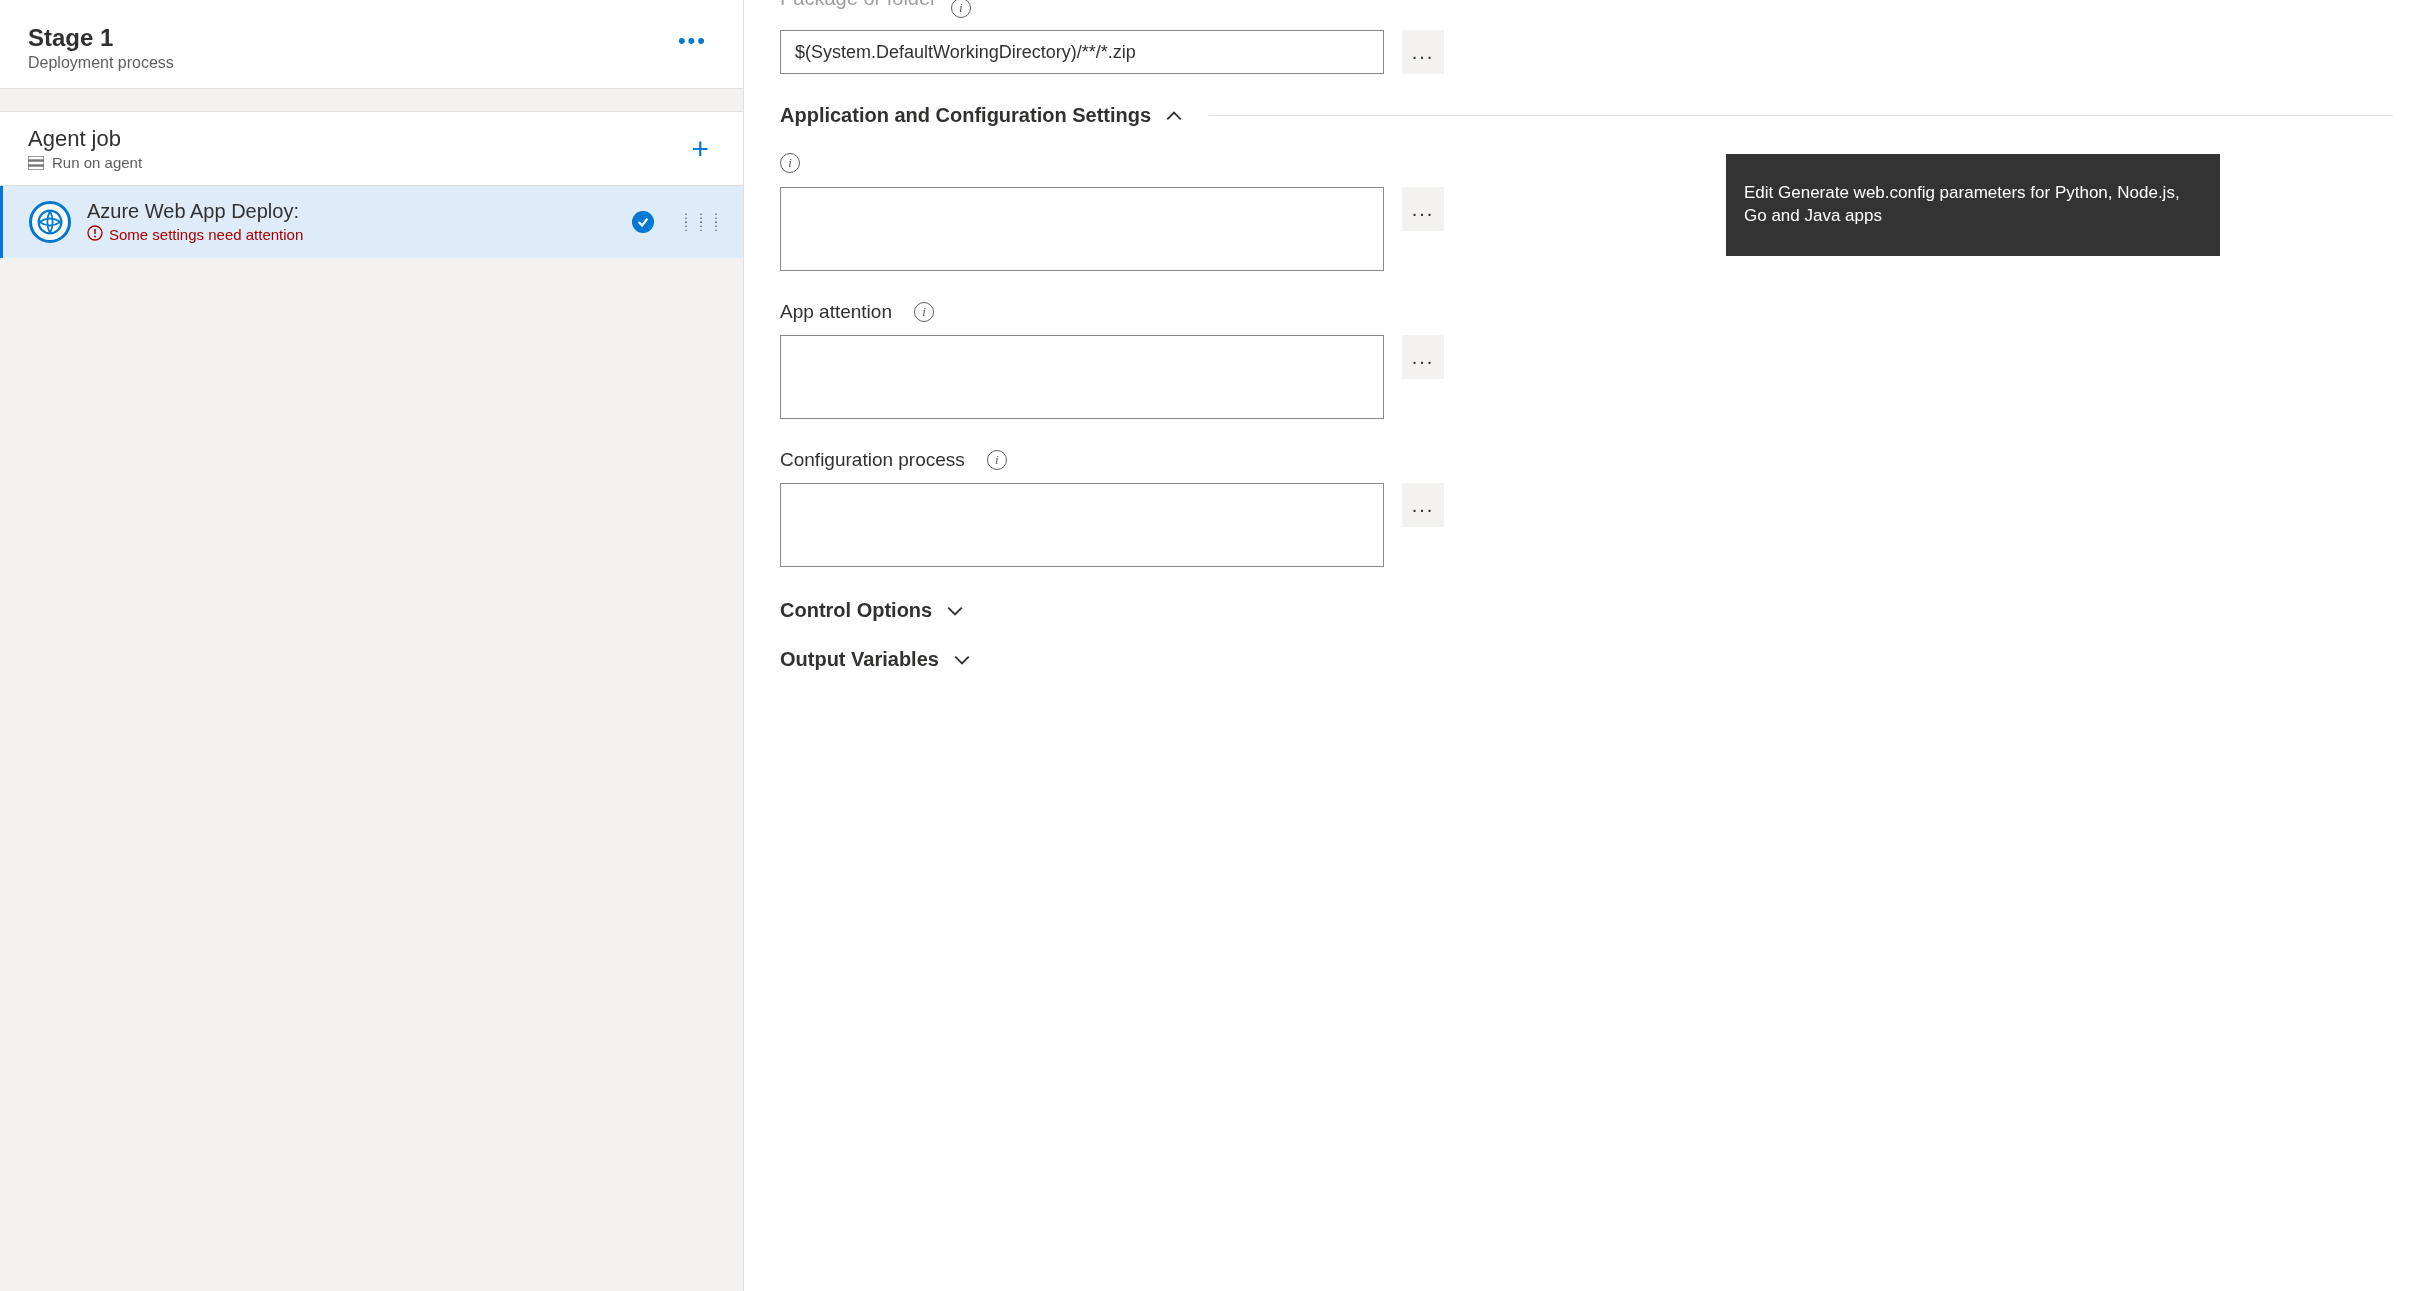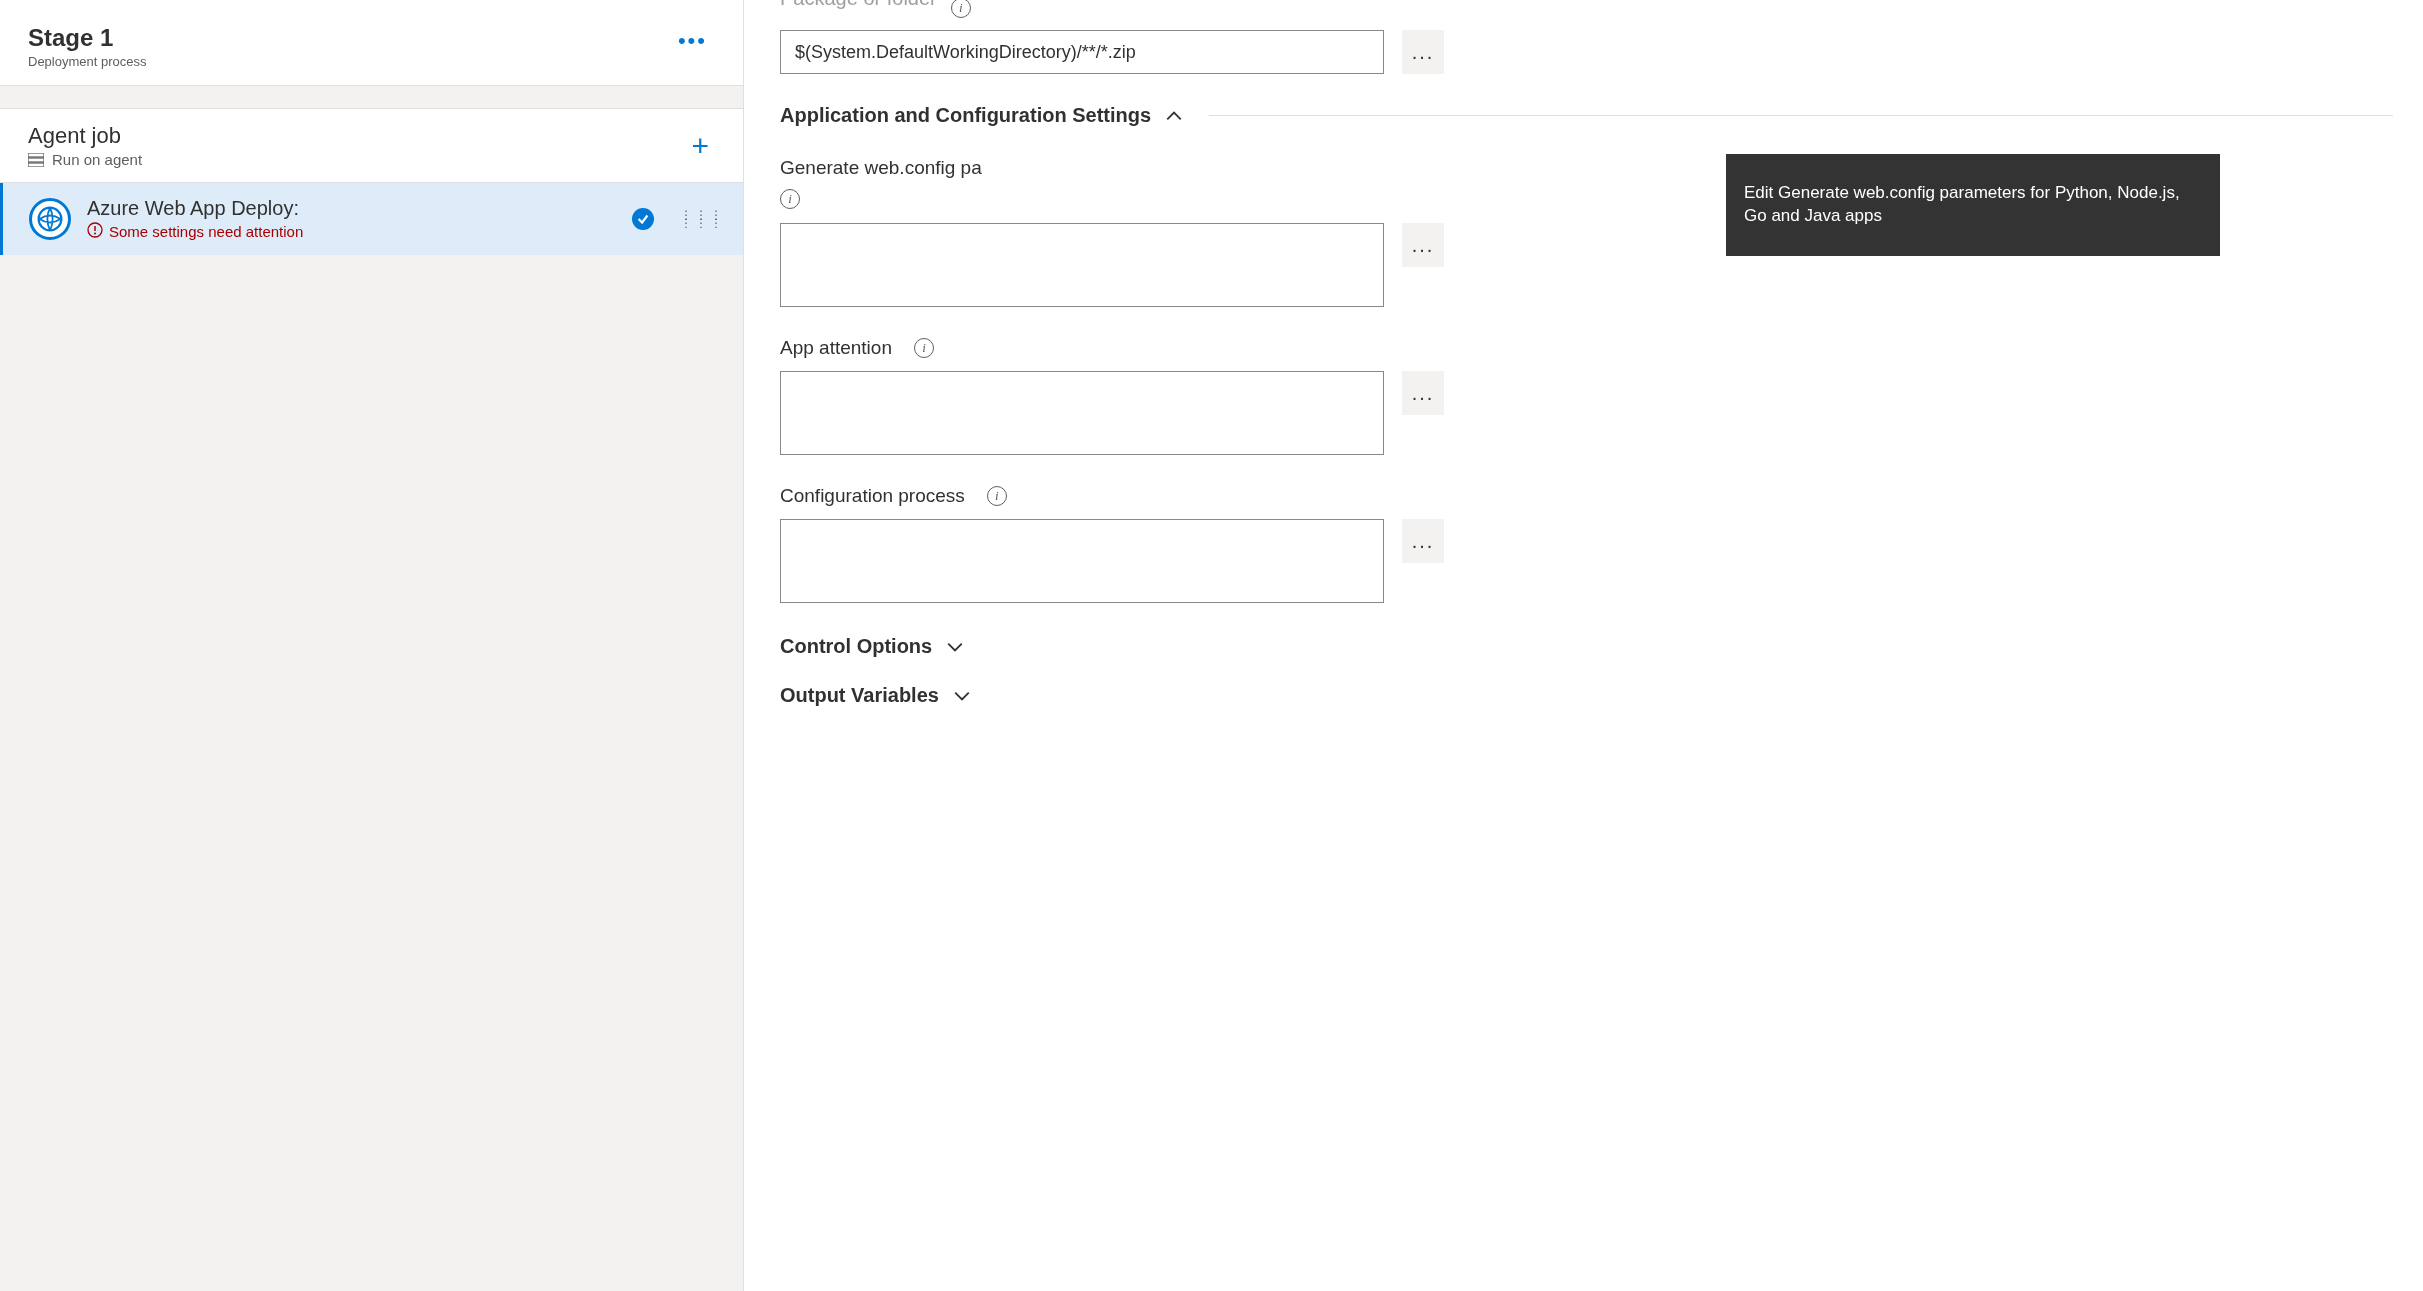--- a/index.html
+++ b/index.html
@@ -30,21 +30,21 @@
       display: flex;
       align-items: flex-start;
       justify-content: space-between;
     }
     .stage-title {
       font-size: 24px;
       font-weight: 600;
       color: #323130;
     }
     .stage-sub {
-      font-size: 13px;
+      font-size: 16px;
       color: #605e5c;
       margin-top: 2px;
     }
     .more-dots {
       color: #0078d4;
       font-size: 22px;
       letter-spacing: 2px;
       padding: 4px 8px;
       cursor: pointer;
     }
@@ -330,23 +330,20 @@
     </div>
 
     <div class="section-header">
       <span>Application and Configuration Settings</span>
       <svg class="chevron" viewBox="0 0 16 16">
           <path d="M2 11 L8 5 L14 11" fill="none" stroke="#323130" stroke-width="1.6"></path>
         </svg>
       <div class="divider-line"></div>
     </div>
 
-    <div class="webconfig-label-row">
-      <span class="webconfig-label">Generate web.config pa</span>
-    </div>
     <div class="webconfig-info-row">
       <span class="info-icon">i</span>
     </div>
 
     <div class="input-row">
       <textarea class="textarea-input" style=""></textarea>
       <div class="ellipsis-btn">...</div>
     </div>
 
     <div class="form-label-small">

